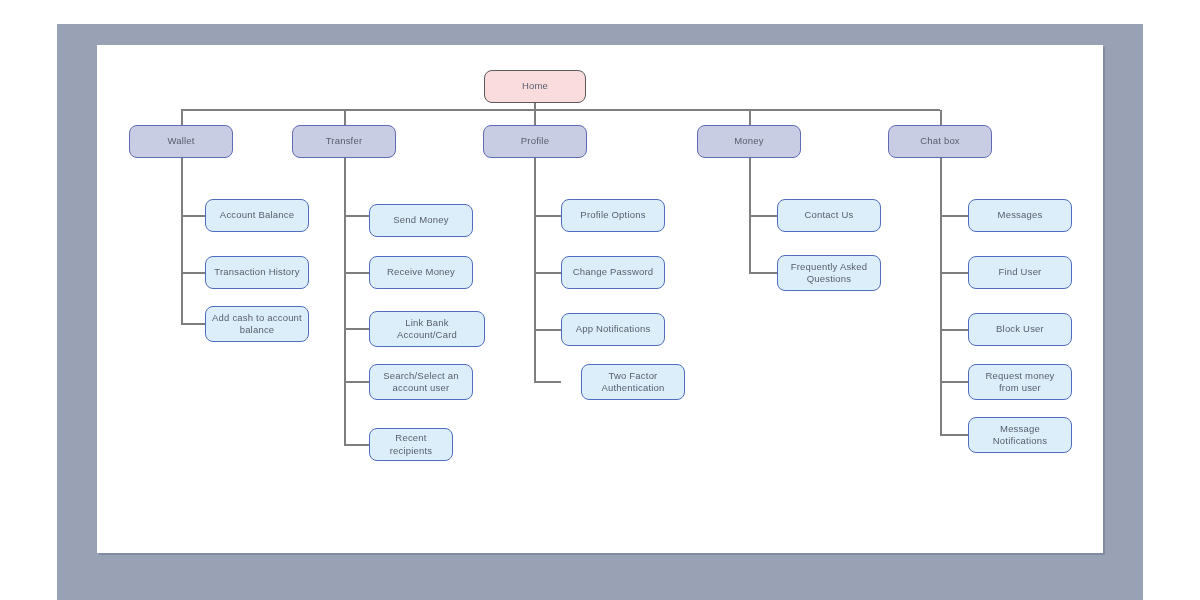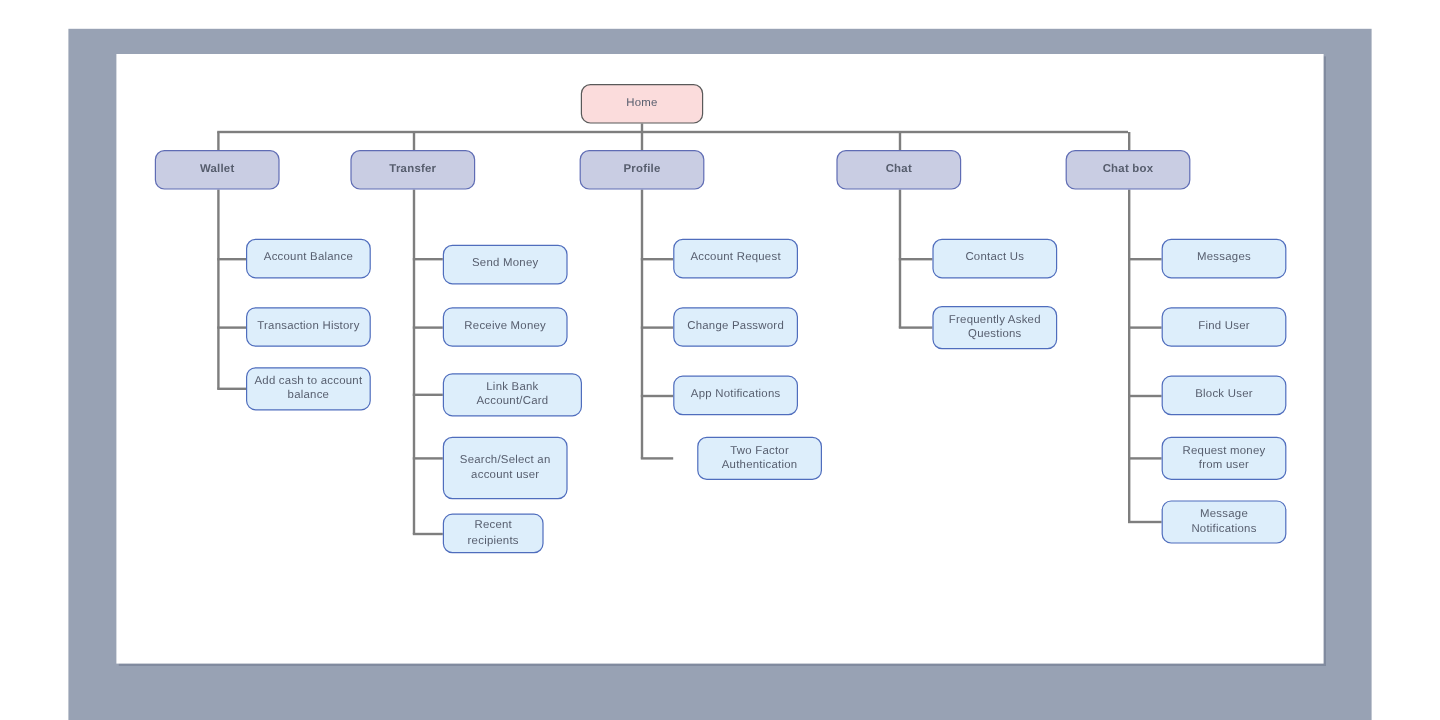--- a/index.html
+++ b/index.html
@@ -24,21 +24,20 @@
     font-size:9.5px;line-height:1.3;letter-spacing:0.2px;
     color:var(--text,#565d6d);padding:2px 6px;cursor:default;
   }
   .node.root{
     background:var(--root-fill,#fbdcdc);
     border:1.6px solid var(--root-border,#595959);
   }
   .node.branch{
     background:var(--branch-fill,#c9cde3);
     border:1.6px solid var(--branch-border,#5f6cb4);
-    font-weight:bold;
   }
   .node.leaf{
     background:var(--leaf-fill,#ddeefb);
     border:1.2px solid var(--leaf-border,#4f6dbd);
     text-align:center;
   }
   .cl{position:absolute;background:var(--connector,#7e7e7e);}
   .cl.v{width:1.5px;}
   .cl.h{height:1.5px;}
 </style>
@@ -83,34 +82,34 @@
     <div class="cl h" style="left:843px;top:227px;width:28px"></div>
     <div class="cl h" style="left:843px;top:284px;width:28px"></div>
     <div class="cl h" style="left:843px;top:336px;width:28px"></div>
     <div class="cl h" style="left:843px;top:389px;width:28px"></div>
 
     <div class="node root" style="left:387px;top:25px;width:102px;height:33px">Home</div>
 
     <div class="node branch" style="left:32px;top:80px;width:104px;height:33px">Wallet</div>
     <div class="node branch" style="left:195px;top:80px;width:104px;height:33px">Transfer</div>
     <div class="node branch" style="left:386px;top:80px;width:104px;height:33px">Profile</div>
-    <div class="node branch" style="left:600px;top:80px;width:104px;height:33px">Chat</div>
+    <div class="node branch" style="left:600px;top:80px;width:104px;height:33px">Money</div>
     <div class="node branch" style="left:791px;top:80px;width:104px;height:33px">Chat box</div>
 
     <div class="node leaf" style="left:108px;top:154px;width:104px;height:33px">Account Balance</div>
     <div class="node leaf" style="left:108px;top:211px;width:104px;height:33px">Transaction History</div>
     <div class="node leaf" style="left:108px;top:261px;width:104px;height:36px">Add cash to account balance</div>
 
     <div class="node leaf" style="left:272px;top:159px;width:104px;height:33px">Send Money</div>
     <div class="node leaf" style="left:272px;top:211px;width:104px;height:33px">Receive Money</div>
     <div class="node leaf" style="left:272px;top:266px;width:116px;height:36px">Link Bank Account/Card</div>
-    <div class="node leaf" style="left:272px;top:319px;width:104px;height:52px">Search/Select an account user</div>
+    <div class="node leaf" style="left:272px;top:319px;width:104px;height:36px">Search/Select an account user</div>
     <div class="node leaf" style="left:272px;top:383px;width:84px;height:33px">Recent recipients</div>
 
-    <div class="node leaf" style="left:464px;top:154px;width:104px;height:33px">Account Request</div>
+    <div class="node leaf" style="left:464px;top:154px;width:104px;height:33px">Profile Options</div>
     <div class="node leaf" style="left:464px;top:211px;width:104px;height:33px">Change Password</div>
     <div class="node leaf" style="left:464px;top:268px;width:104px;height:33px">App Notifications</div>
     <div class="node leaf" style="left:484px;top:319px;width:104px;height:36px">Two Factor Authentication</div>
 
     <div class="node leaf" style="left:680px;top:210px;width:104px;height:36px">Frequently Asked Questions</div>
     <div class="node leaf" style="left:680px;top:154px;width:104px;height:33px">Contact Us</div>
 
     <div class="node leaf" style="left:871px;top:154px;width:104px;height:33px">Messages</div>
     <div class="node leaf" style="left:871px;top:268px;width:104px;height:33px">Block User</div>
     <div class="node leaf" style="left:871px;top:211px;width:104px;height:33px">Find User</div>

